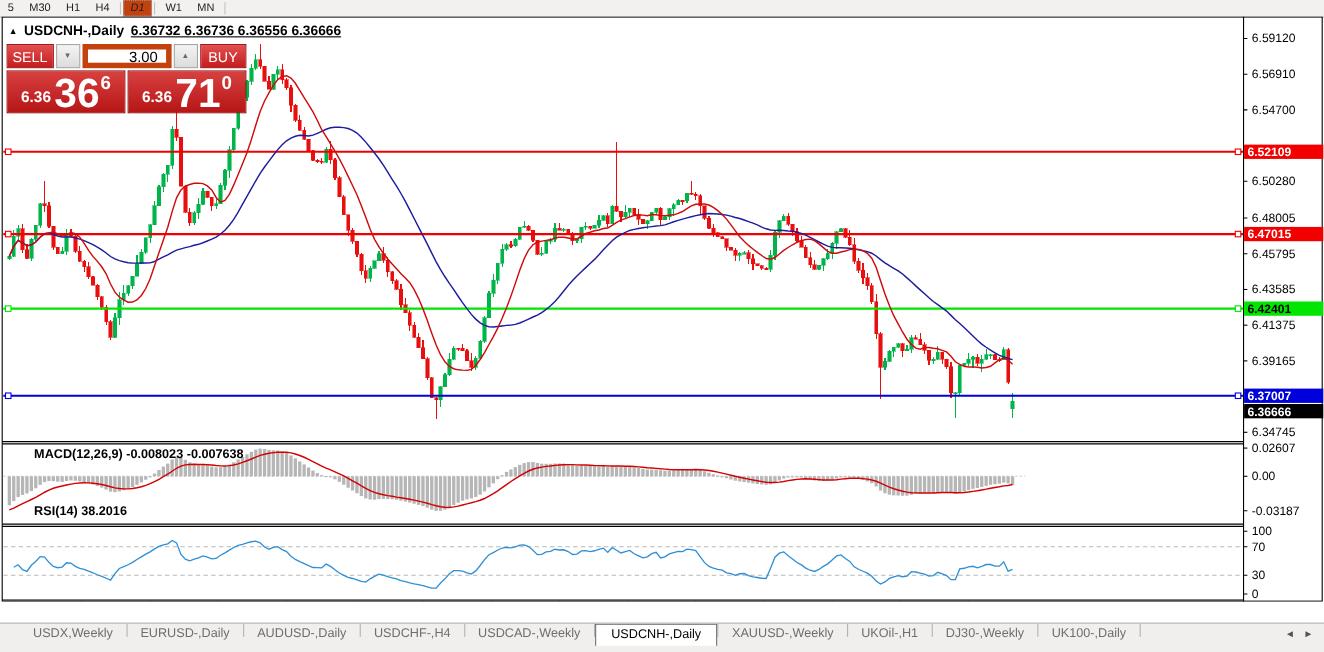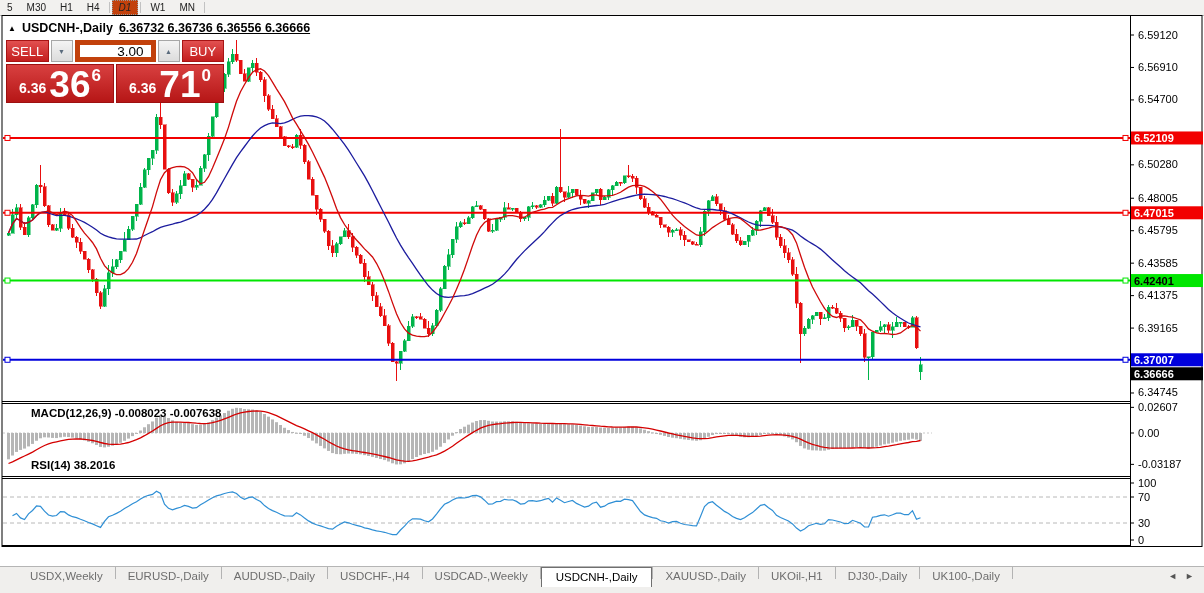--- a/index.html
+++ b/index.html
@@ -922,25 +922,25 @@
         <div class="tab-item">EURUSD-,Daily</div>
         <div class="tab-sep"></div>
         <div class="tab-item">AUDUSD-,Daily</div>
         <div class="tab-sep"></div>
         <div class="tab-item">USDCHF-,H4</div>
         <div class="tab-sep"></div>
         <div class="tab-item">USDCAD-,Weekly</div>
         <div class="tab-sep"></div>
         <div class="tab-item active">USDCNH-,Daily</div>
         <div class="tab-sep"></div>
-        <div class="tab-item">XAUUSD-,Daily</div>
+        <div class="tab-item">XAUUSD-,Weekly</div>
         <div class="tab-sep"></div>
         <div class="tab-item">UKOil-,H1</div>
         <div class="tab-sep"></div>
-        <div class="tab-item">DJ30-,Daily</div>
+        <div class="tab-item">DJ30-,Weekly</div>
         <div class="tab-sep"></div>
         <div class="tab-item">UK100-,Daily</div>
         <div class="tab-sep"></div>
       </div>
     <div id="tab-nav">
       <span>◄</span>
       <span>►</span>
     </div>
   </div>
 

